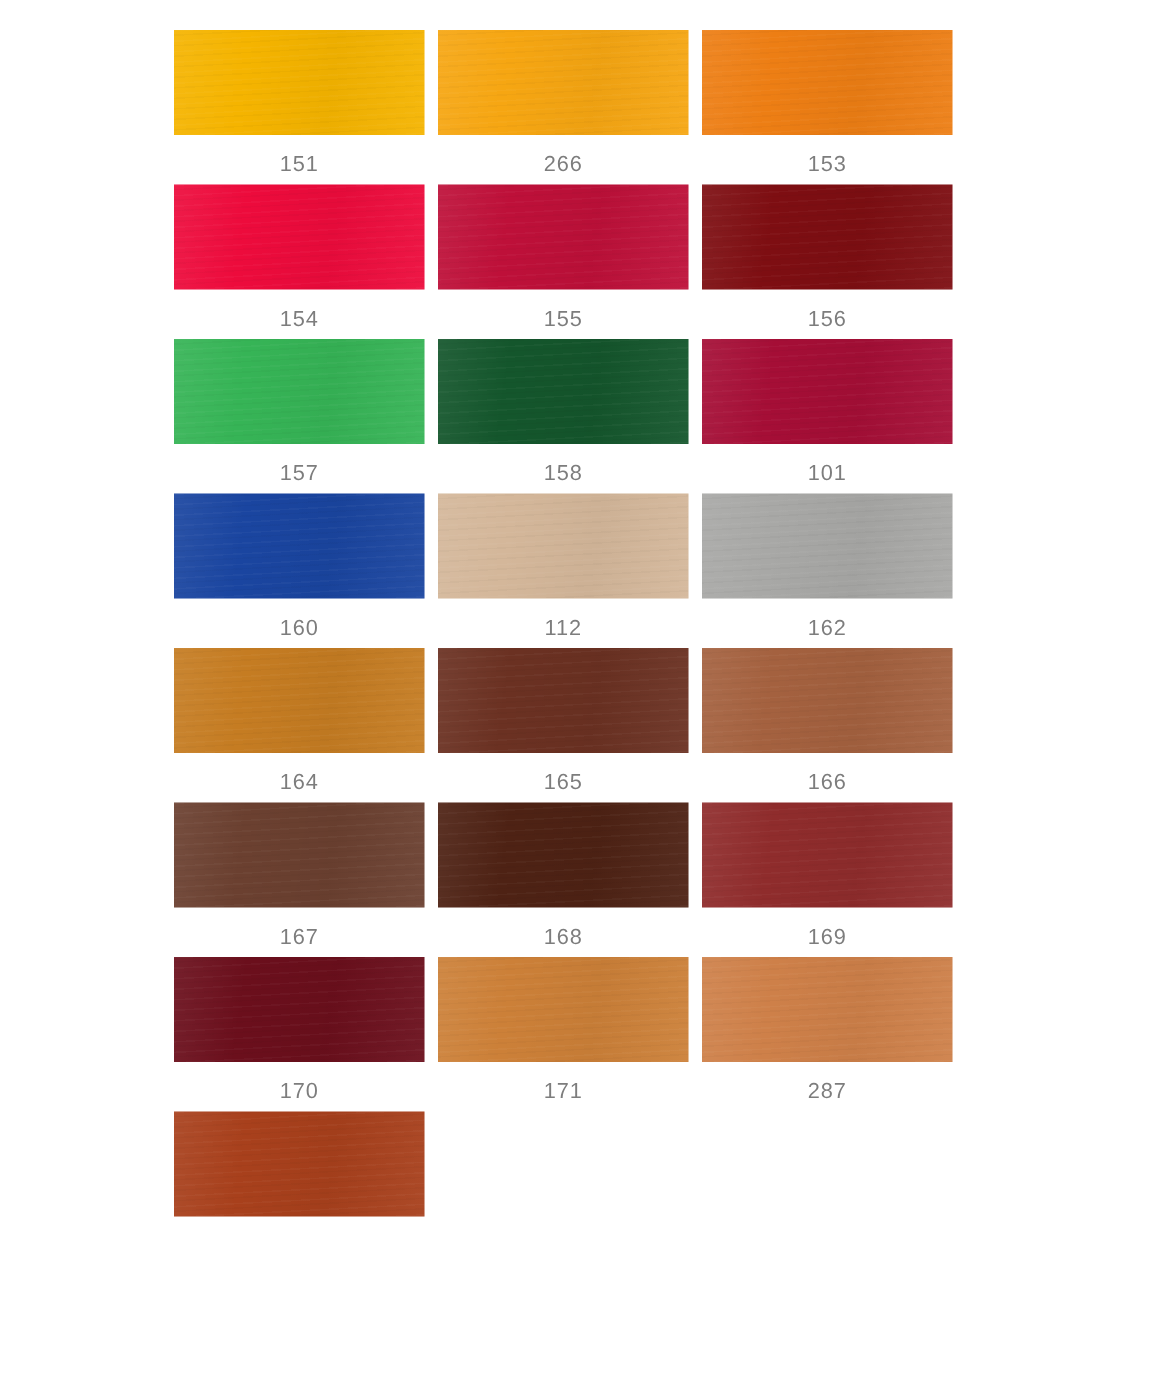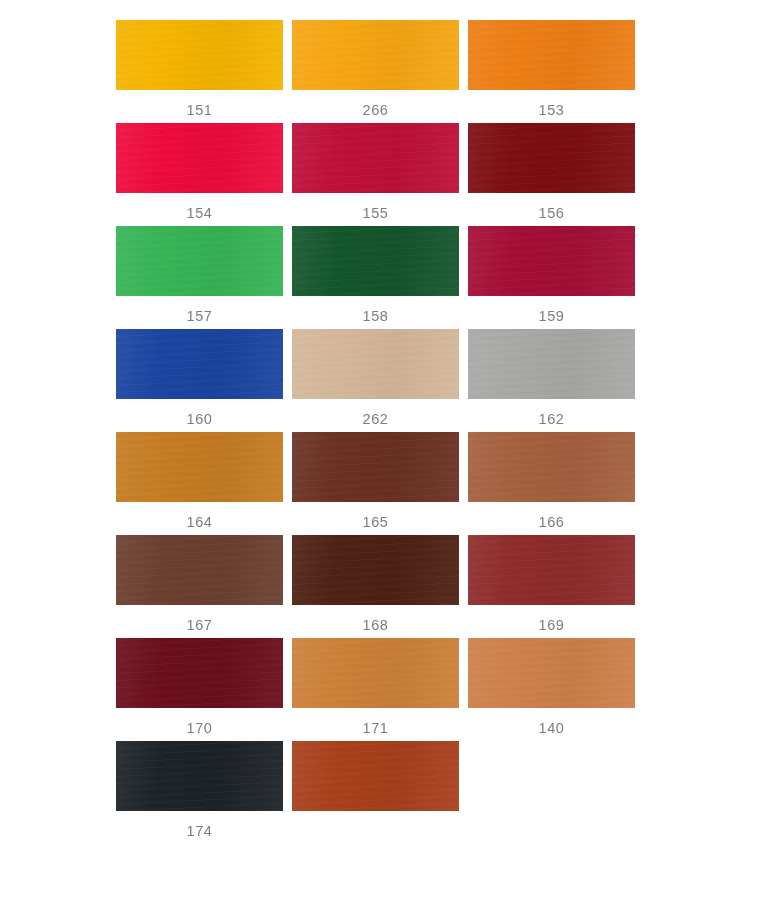--- a/index.html
+++ b/index.html
@@ -126,29 +126,29 @@
       <div class="swatch-cell">
         <div class="swatch-chip" style="background-color: rgb(54, 180, 86);"></div>
         <div class="swatch-label">157</div>
       </div>
       <div class="swatch-cell">
         <div class="swatch-chip" style="background-color: rgb(20, 86, 44);"></div>
         <div class="swatch-label">158</div>
       </div>
       <div class="swatch-cell">
         <div class="swatch-chip" style="background-color: rgb(165, 14, 54);"></div>
-        <div class="swatch-label">159</div>
+        <div class="swatch-label">101</div>
       </div>
       <div class="swatch-cell">
         <div class="swatch-chip" style="background-color: rgb(26, 69, 160);"></div>
         <div class="swatch-label">160</div>
       </div>
       <div class="swatch-cell">
         <div class="swatch-chip" style="background-color: rgb(212, 183, 154);"></div>
-        <div class="swatch-label">262</div>
+        <div class="swatch-label">112</div>
       </div>
       <div class="swatch-cell">
         <div class="swatch-chip" style="background-color: rgb(168, 168, 166);"></div>
         <div class="swatch-label">162</div>
       </div>
       <div class="swatch-cell">
         <div class="swatch-chip" style="background-color: rgb(197, 124, 34);"></div>
         <div class="swatch-label">164</div>
       </div>
       <div class="swatch-cell">
@@ -174,23 +174,19 @@
       <div class="swatch-cell">
         <div class="swatch-chip" style="background-color: rgb(107, 15, 28);"></div>
         <div class="swatch-label">170</div>
       </div>
       <div class="swatch-cell">
         <div class="swatch-chip" style="background-color: rgb(204, 128, 56);"></div>
         <div class="swatch-label">171</div>
       </div>
       <div class="swatch-cell">
         <div class="swatch-chip" style="background-color: rgb(206, 128, 73);"></div>
-        <div class="swatch-label">140</div>
-      </div>
-      <div class="swatch-cell">
-        <div class="swatch-chip" style="background-color: rgb(30, 35, 40);"></div>
-        <div class="swatch-label">174</div>
+        <div class="swatch-label">287</div>
       </div>
       <div class="swatch-cell">
         <div class="swatch-chip" style="background-color: rgb(168, 64, 28);"></div>
       </div>
     </div>
 </div>
 
 </body></html>

